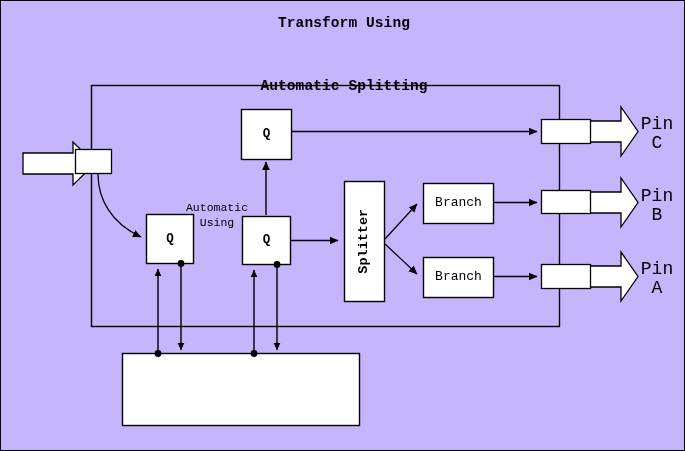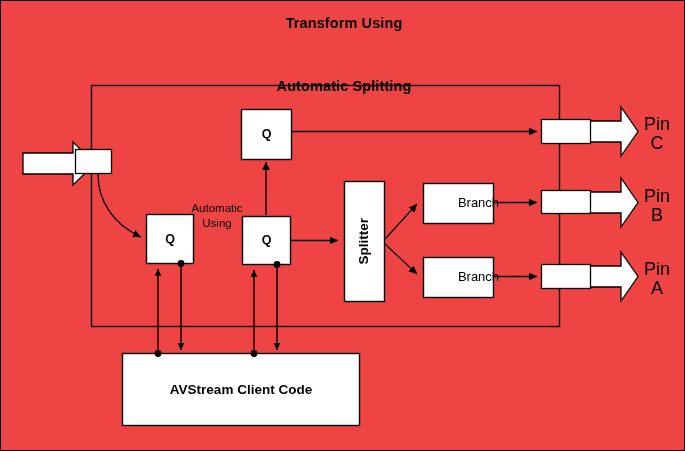--- a/index.html
+++ b/index.html
@@ -4,24 +4,24 @@
 <style>
   html, body {
     margin: 0;
     padding: 0;
     background: #ffffff;
   }
   #canvas {
     position: relative;
     width: 685px;
     height: 451px;
-    background: #ef4444;
+    background: #c4b5fd;
     border: 1px solid #000000;
     box-sizing: border-box;
-    font-family: Liberation Sans, sans-serif;
+    font-family: Liberation Mono, monospace;
     overflow: hidden;
   }
   #svg-layer {
     position: absolute;
     left: 0;
     top: 0;
     width: 685px;
     height: 451px;
   }
   .txt {
@@ -40,21 +40,20 @@
     font-size: 13.5px;
     font-weight: bold;
   }
   .qlabel {
     font-size: 12.5px;
     font-weight: bold;
   }
   .branchlabel {
     font-size: 13px;
     font-weight: normal;
-    padding-left: 20px;
   }
   .pinlabel {
     font-size: 18px;
     font-weight: normal;
   }
   .autolabel {
     font-size: 11.5px;
     font-weight: normal;
     margin-top: 36px;
   }
@@ -157,15 +156,14 @@
 
   <div class="txt pinlabel" style="left:638px; top:113px; width:36px;">Pin</div>
   <div class="txt pinlabel" style="left:638px; top:132px; width:36px;">C</div>
 
   <div class="txt pinlabel" style="left:638px; top:185px; width:36px;">Pin</div>
   <div class="txt pinlabel" style="left:638px; top:204px; width:36px;">B</div>
 
   <div class="txt pinlabel" style="left:638px; top:258px; width:36px;">Pin</div>
   <div class="txt pinlabel" style="left:638px; top:277px; width:36px;">A</div>
 
-  <div class="txt boxlabel" style="left:121px; top:381px; width:238px;">AVStream Client Code</div>
 
 </div>
 
 </body></html>

